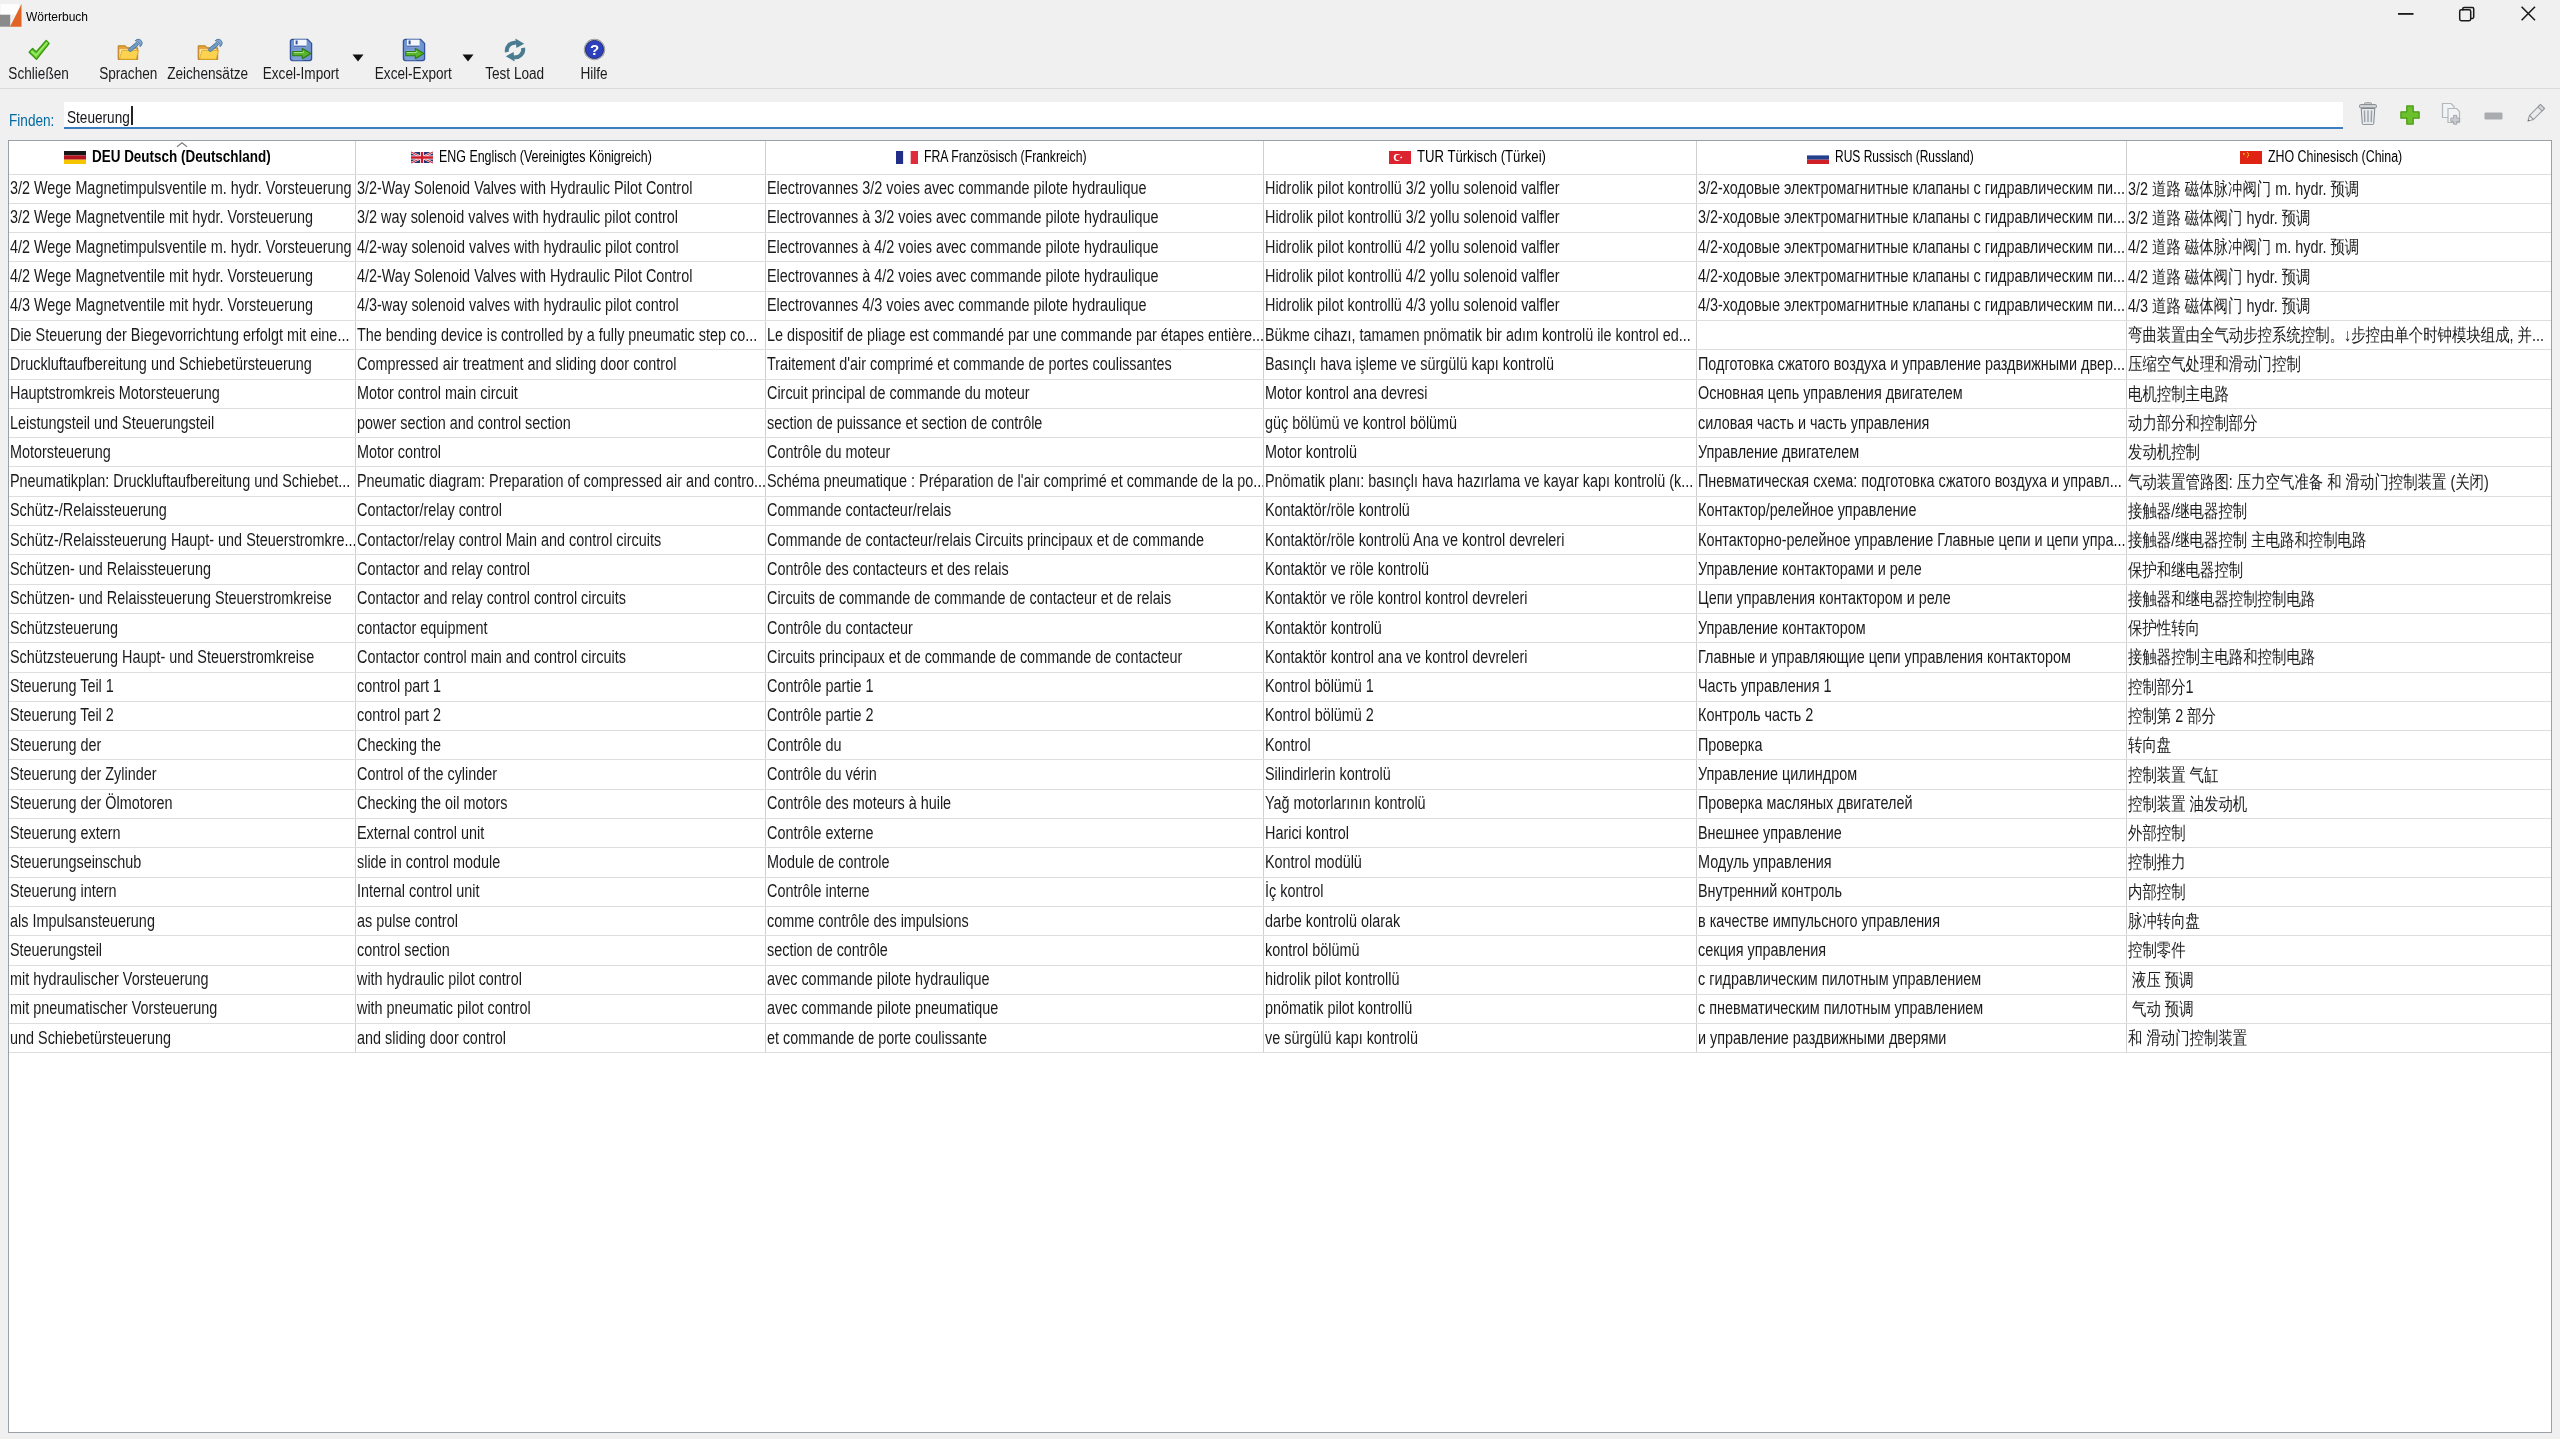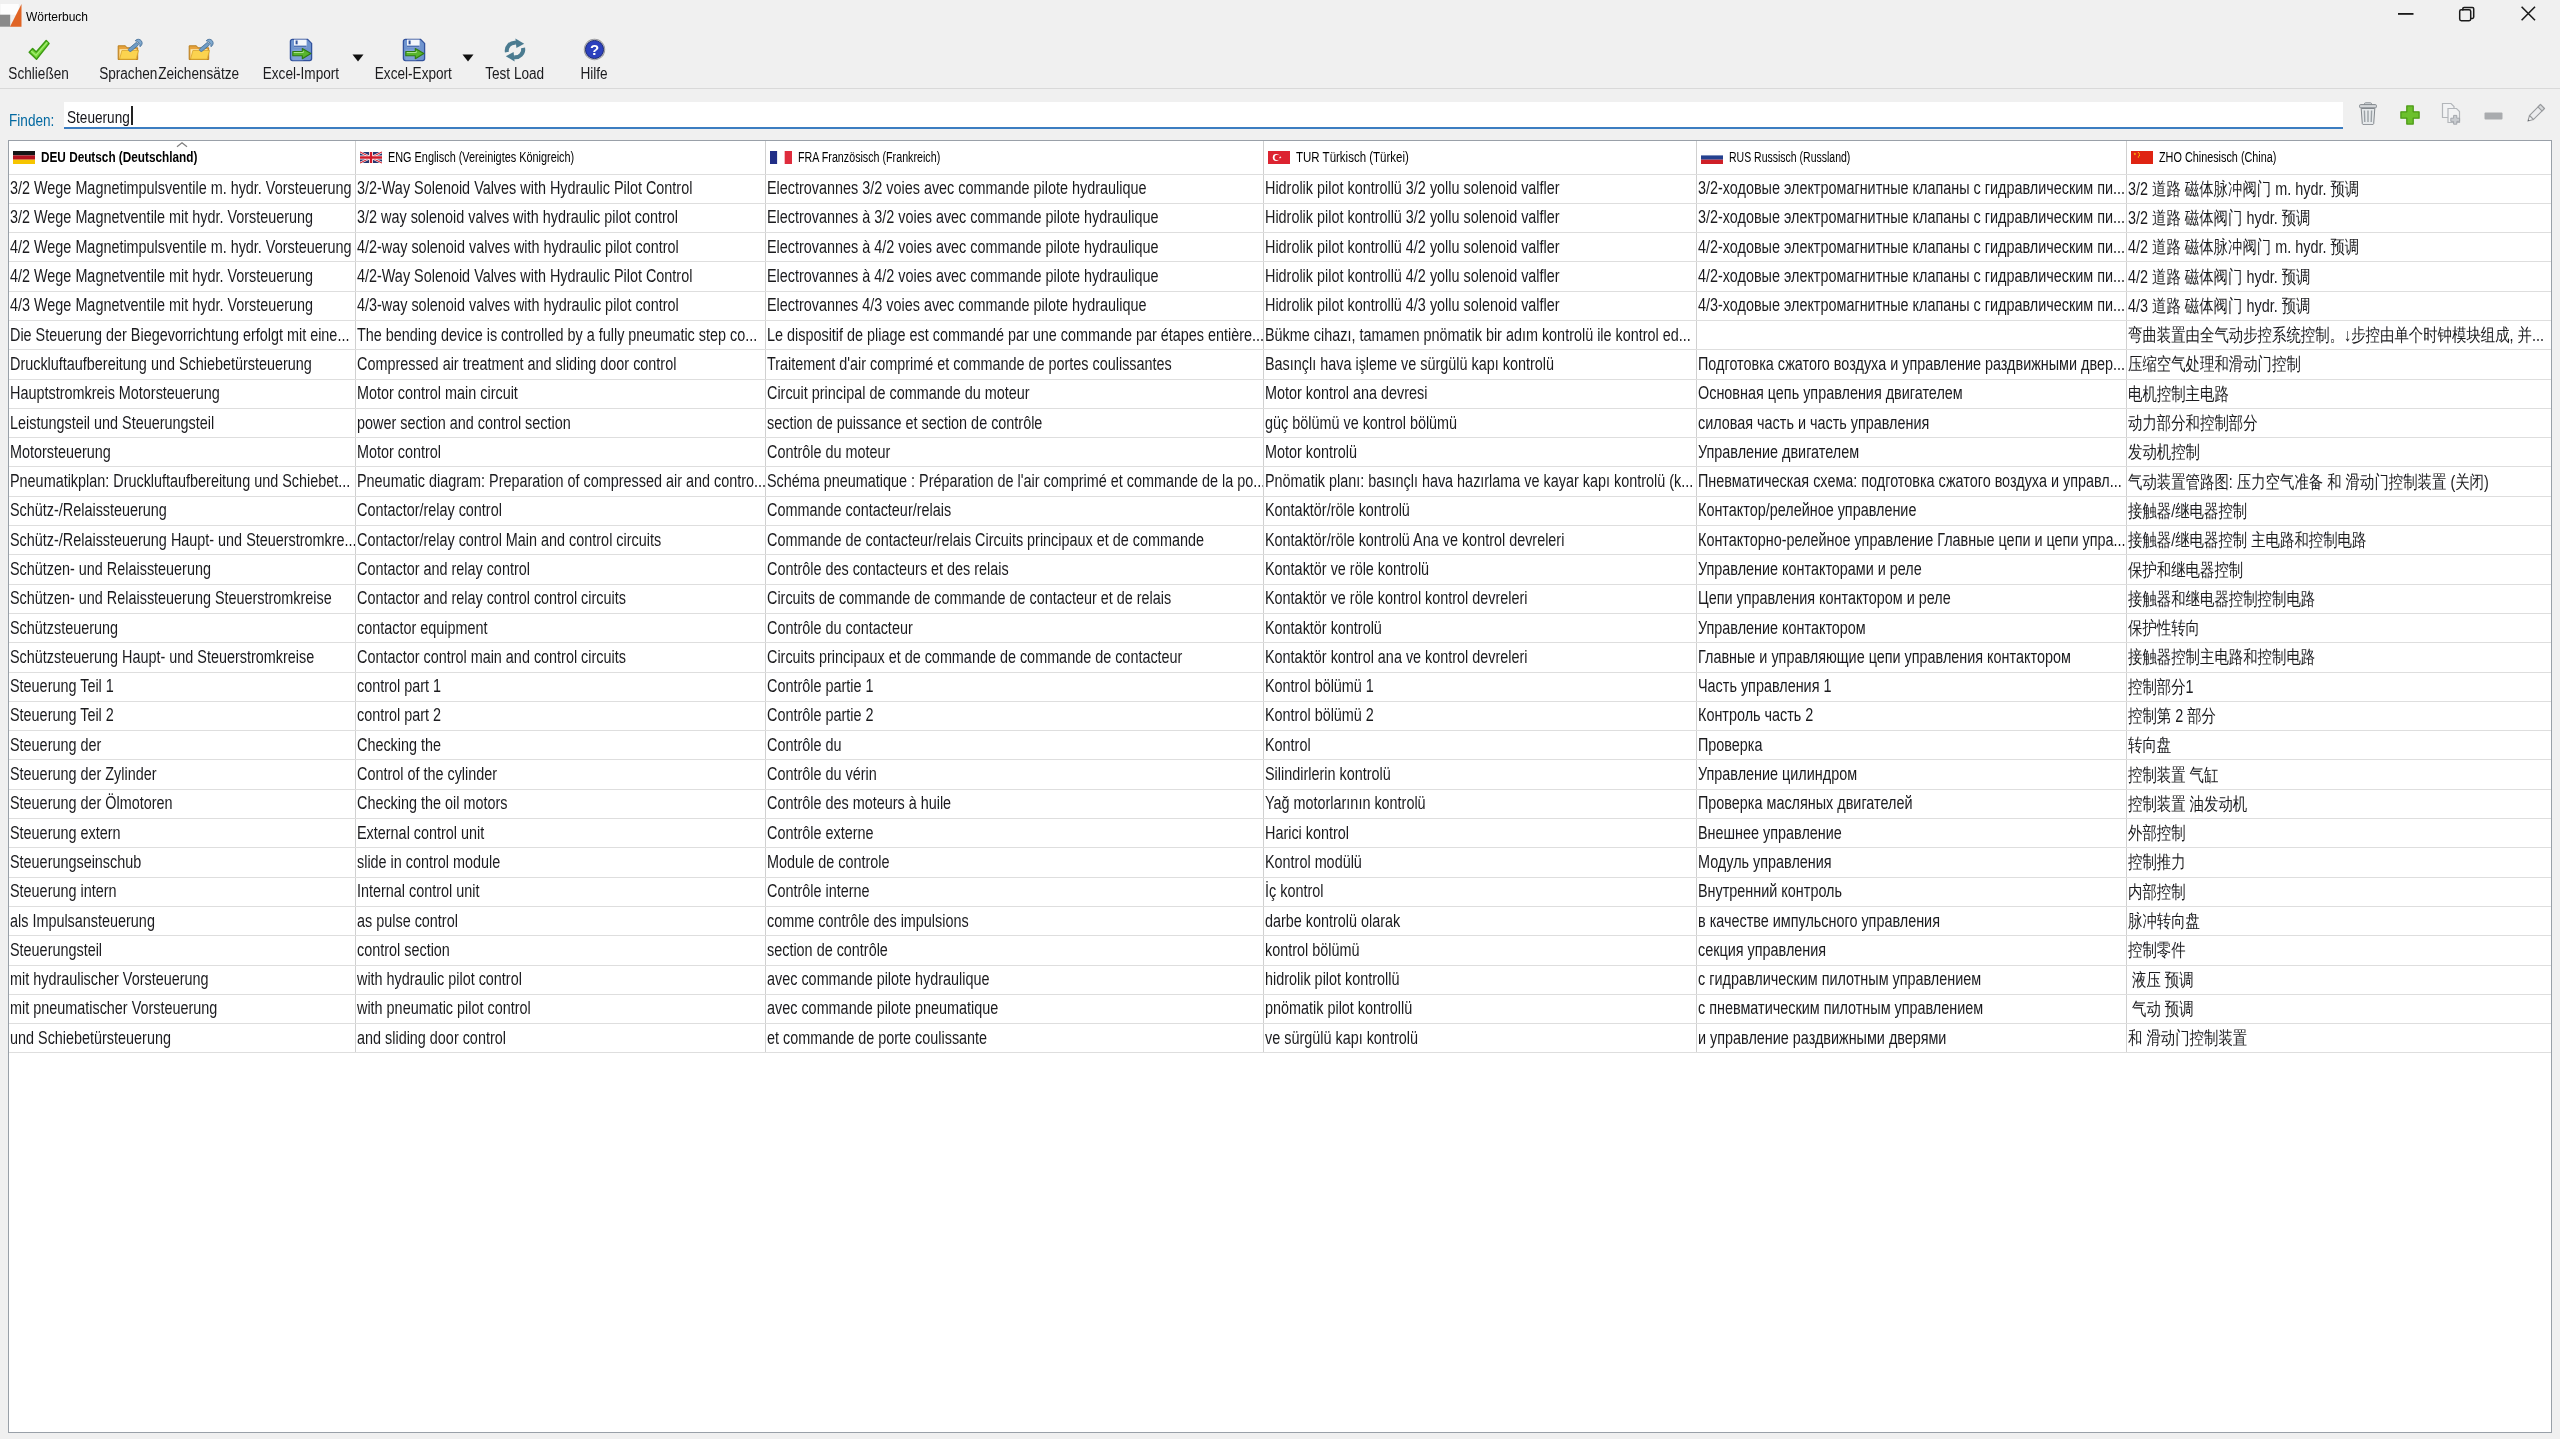--- a/index.html
+++ b/index.html
@@ -21,21 +21,21 @@
 
 #findlabel{position:absolute;left:9px;top:111px;font-size:17px;color:#0369a1;}
 #findbox{position:absolute;left:64px;top:102px;width:2279px;height:27px;background:#fff;border-bottom:2px solid #3c7dc1;}
 #findbox .txt{position:absolute;left:3px;top:6px;font-size:17px;color:#14141a;}
 #caret{position:absolute;left:131px;top:106px;width:1.5px;height:19px;background:#222;}
 .fic{position:absolute;}
 
 #tbox{position:absolute;left:8px;top:140px;width:2544px;height:1293px;background:#fff;border:1.3px solid #99a0a8;}
 table{border-collapse:collapse;table-layout:fixed;width:2542px;}
 th,td{overflow:hidden;white-space:pre;vertical-align:middle;padding:0;}
-th{text-align:left;font-weight:bold;font-size:14px;height:33px;padding-left:4px;color:#000;}
+th{text-align:center;font-weight:bold;font-size:16px;height:33px;padding-left:4px;color:#000;}
 td{font-size:18px;height:29.3px;border-right:1px solid #d0d0d0;border-bottom:1px solid #dedede;color:#1b1b1e;padding-left:1px;}
 th{border-right:1px solid #d0d0d0;border-bottom:1px solid #dedede;}
 th:last-child,td:last-child{border-right:none;}
 .flag{vertical-align:-2px;margin-right:6px;}
 #sortarr{position:absolute;left:176px;top:141px;line-height:0;}
 </style></head>
 <body>
 <div id="title">
     <div id="appicon"><svg width="22" height="23" viewBox="0 0 22 23">
 <rect x="0.5" y="0" width="18.3" height="10.7" fill="#fdfdfd"></rect>
@@ -67,21 +67,21 @@
 <path d="M1.2,7.8 h7.2 l1.5,2 h10.8 v11.7 h-19.5 z" fill="#e8a33b" stroke="#b97f1e" stroke-width="1"></path>
 <rect x="2.5" y="11.2" width="17" height="9.2" fill="#ffe9a8"></rect>
 <path d="M2.5,21.2 L4.9,12.5 h16.6 l-2.4,8.7 z" fill="#fbd34f" stroke="#d9a62e" stroke-width="0.8"></path>
 <g transform="translate(19.8,6.2) rotate(-40)">
 <rect x="-10.2" y="-1.7" width="11.6" height="3.4" rx="1.3" fill="#6f9cc4" stroke="#49719a" stroke-width="0.8"></rect>
 <path d="M1,-3.7 a3.9,3.9 0 1 1 -0.2,7.6 l1.5,-1.9 v-3.7 z" fill="#7fa9cf" stroke="#49719a" stroke-width="0.8"></path>
 </g>
 </svg></span>
       <span class="lb"><span class="tb">Sprachen</span></span>
     </div>
-    <div class="tbtn" style="left:144px">
+    <div class="tbtn" style="left:153px">
       <span class="ic" style="position:relative;left:2.7px;"><svg width="27" height="25" viewBox="0 0 27 25">
 <path d="M1.2,7.8 h7.2 l1.5,2 h10.8 v11.7 h-19.5 z" fill="#e8a33b" stroke="#b97f1e" stroke-width="1"></path>
 <rect x="2.5" y="11.2" width="17" height="9.2" fill="#ffe9a8"></rect>
 <path d="M2.5,21.2 L4.9,12.5 h16.6 l-2.4,8.7 z" fill="#fbd34f" stroke="#d9a62e" stroke-width="0.8"></path>
 <g transform="translate(19.8,6.2) rotate(-40)">
 <rect x="-10.2" y="-1.7" width="11.6" height="3.4" rx="1.3" fill="#6f9cc4" stroke="#49719a" stroke-width="0.8"></rect>
 <path d="M1,-3.7 a3.9,3.9 0 1 1 -0.2,7.6 l1.5,-1.9 v-3.7 z" fill="#7fa9cf" stroke="#49719a" stroke-width="0.8"></path>
 </g>
 </svg></span>
       <span class="lb"><span class="tb">Zeichensätze</span></span>

